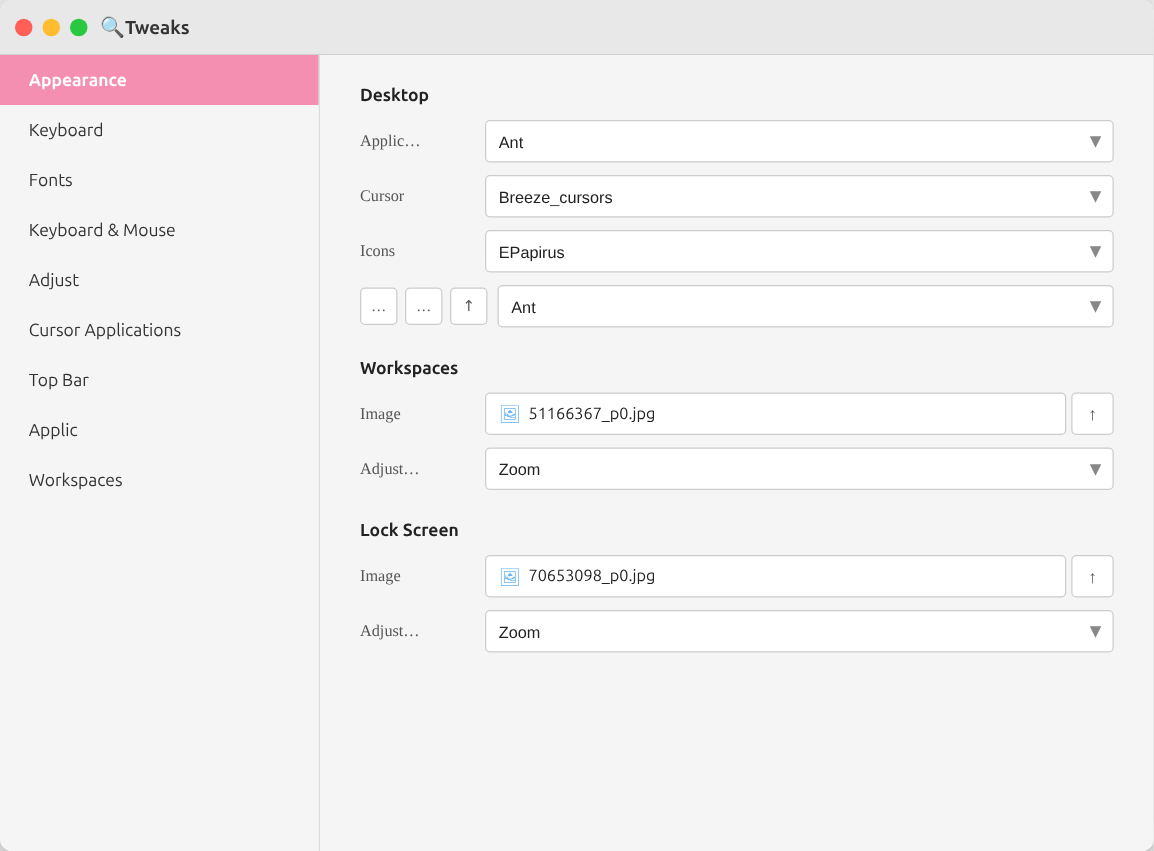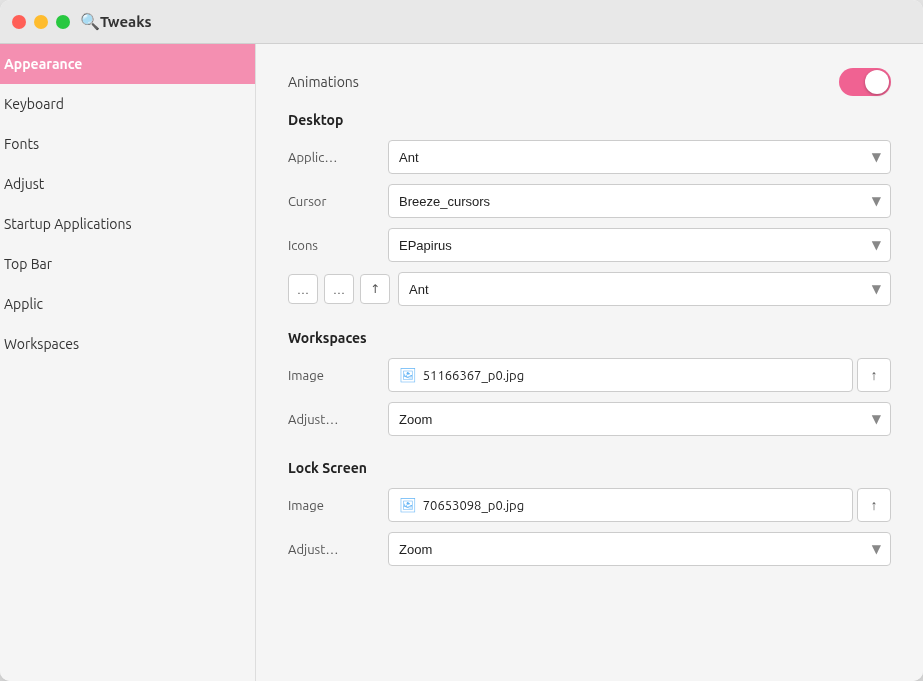--- a/index.html
+++ b/index.html
@@ -78,21 +78,21 @@
     
     .sidebar {
       width: 256px;
       background: #f5f5f5;
       border-right: 1px solid #ddd;
       overflow-y: auto;
       flex-shrink: 0;
     }
 
     .sidebar-item {
-      padding: 12px 4px;
+      padding: 12px 23px;
       cursor: pointer;
       color: #333;
       font-size: 14px;
       border-radius: 0;
       transition: background 0.15s;
     }
 
     .sidebar-item.active {
       background: #f48fb1;
       color: #fff;
@@ -124,20 +124,21 @@
       display: flex;
       align-items: center;
       margin-bottom: 10px;
     }
 
     .row-label {
       width: 100px;
       color: #555;
       font-size: 13px;
       flex-shrink: 0;
+      font-family: Liberation Serif, serif;
     }
 
     
     .toggle-container {
       margin-left: auto;
     }
 
     .toggle {
       width: 52px;
       height: 28px;
@@ -284,46 +285,41 @@
       <div class="sidebar-item active">
         <span>Appearance</span>
       </div>
       <div class="sidebar-item">
         <span>Keyboard</span>
       </div>
       <div class="sidebar-item">
         <span>Fonts</span>
       </div>
       <div class="sidebar-item">
+        <span>Keyboard &amp; Mouse</span>
+      </div>
+      <div class="sidebar-item">
         <span>Adjust</span>
       </div>
       <div class="sidebar-item">
-        <span>Startup Applications</span>
+        <span>Cursor Applications</span>
       </div>
       <div class="sidebar-item">
         <span>Top Bar</span>
       </div>
       <div class="sidebar-item">
         <span>Applic</span>
       </div>
       <div class="sidebar-item">
         <span>Workspaces</span>
       </div>
     </nav>
 
     <div class="main-panel">
 
-      <div class="animations-row">
-        <span class="animations-label">Animations</span>
-        <div class="toggle-container">
-          <div class="toggle on">
-            <div class="toggle-thumb"></div>
-          </div>
-        </div>
-      </div>
 
       <div class="section">
         <div class="section-title">Desktop</div>
 
         <div class="settings-row">
           <span class="row-label">Applic…</span>
           <div class="dropdown-wrapper">
             <select>
               <option>Ant</option>
               <option>Adwaita</option>

